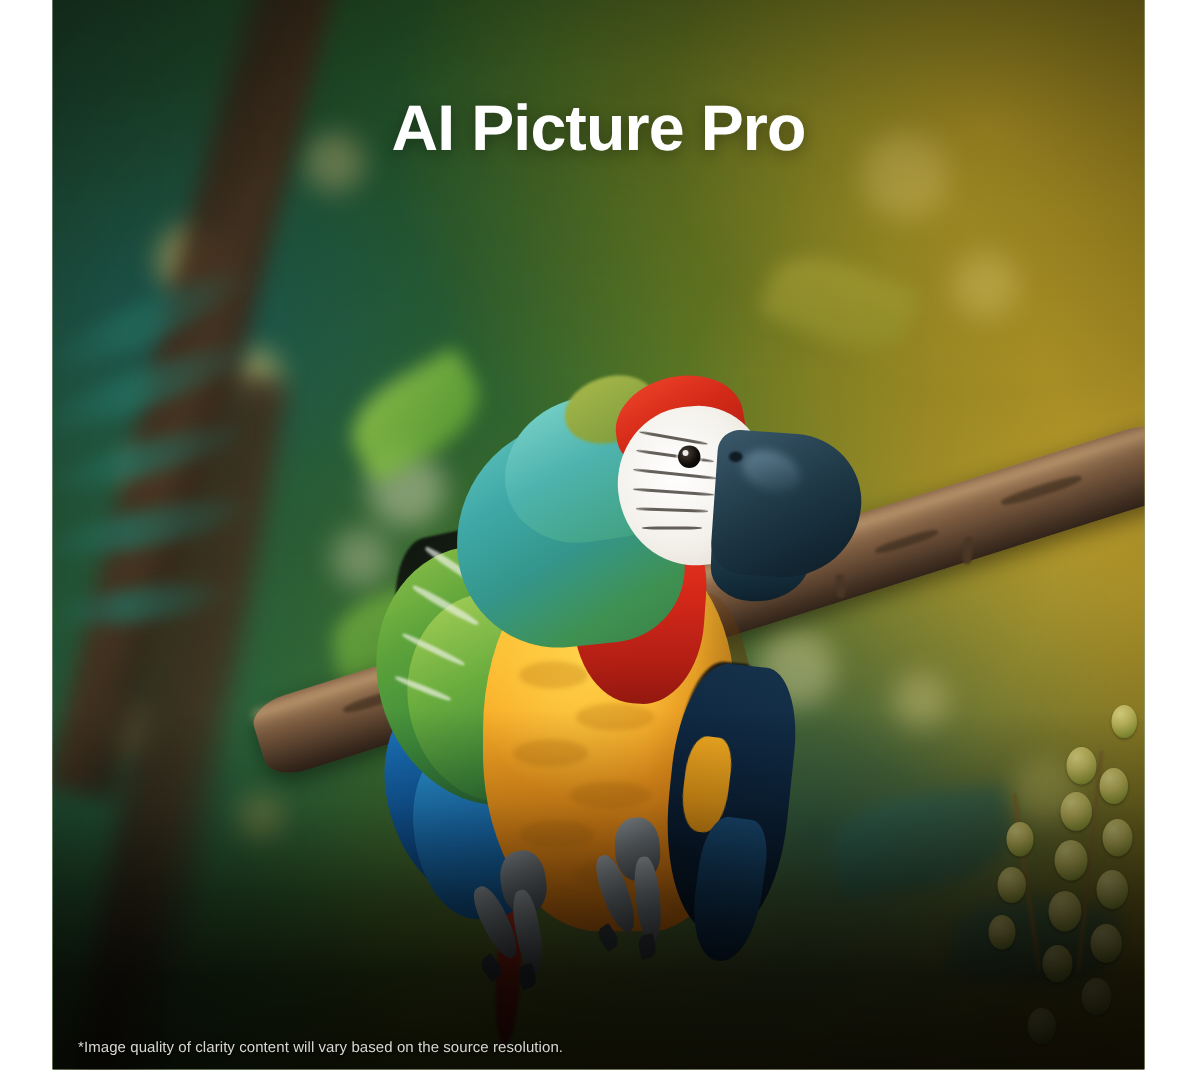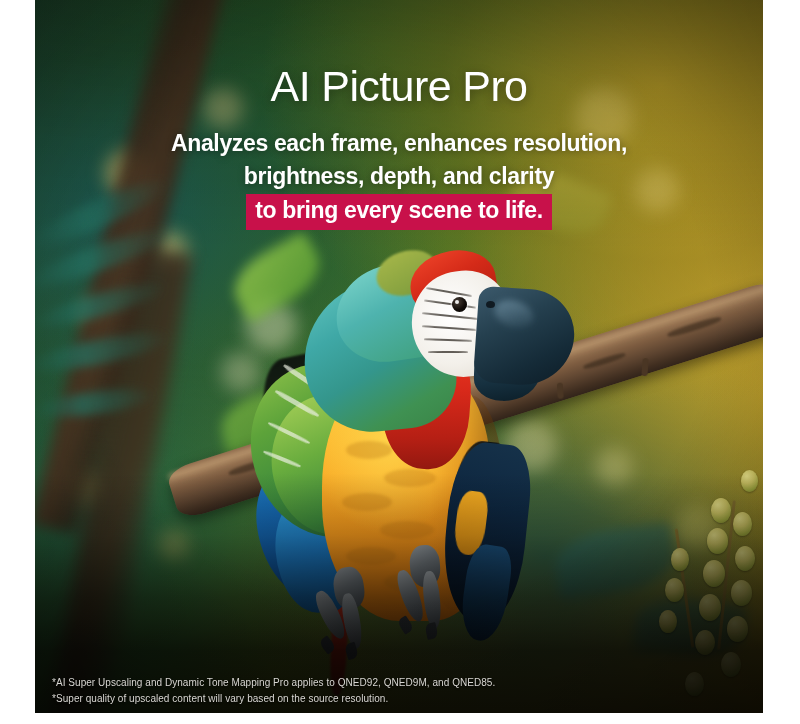--- a/index.html
+++ b/index.html
@@ -426,21 +426,21 @@
   
   #headline-block {
     position: absolute;
     left: 0; right: 0;
     top: 62px;
     text-align: center;
     pointer-events: none;
   }
   #title {
     font-size: 43px;
-    font-weight: 400;
+    font-weight: 700;
     color: #ffffff;
     letter-spacing: -0.6px;
     line-height: 1.12;
     margin: 0;
     text-shadow: 0 2px 10px rgba(0,0,0,0.35);
   }
   #sub-block {
     margin-top: 17px;
   }
   .sub-line {
@@ -625,28 +625,20 @@
       </div>
 
     </div>
 
     <div class="vignette-top"></div>
     <div class="vignette-bottom"></div>
     <div class="vignette-edge"></div>
 
     <div id="headline-block">
       <div id="title">AI Picture Pro</div>
-      <div id="sub-block">
-        <div class="sub-line">Analyzes each frame, enhances resolution,</div>
-        <div class="sub-line">brightness, depth, and clarity</div>
-        <div class="sub-hi-wrap">
-          <span class="sub-hi">to bring every scene to life.</span>
-        </div>
-      </div>
     </div>
 
     <div id="footnotes">
-      <div class="fn">*AI Super Upscaling and Dynamic Tone Mapping Pro applies to QNED92, QNED9M, and QNED85.</div>
-      <div class="fn">*Super quality of upscaled content will vary based on the source resolution.</div>
+      <div class="fn">*Image quality of clarity content will vary based on the source resolution.</div>
     </div>
 
   </div>
 </div>
 
 </body></html>

